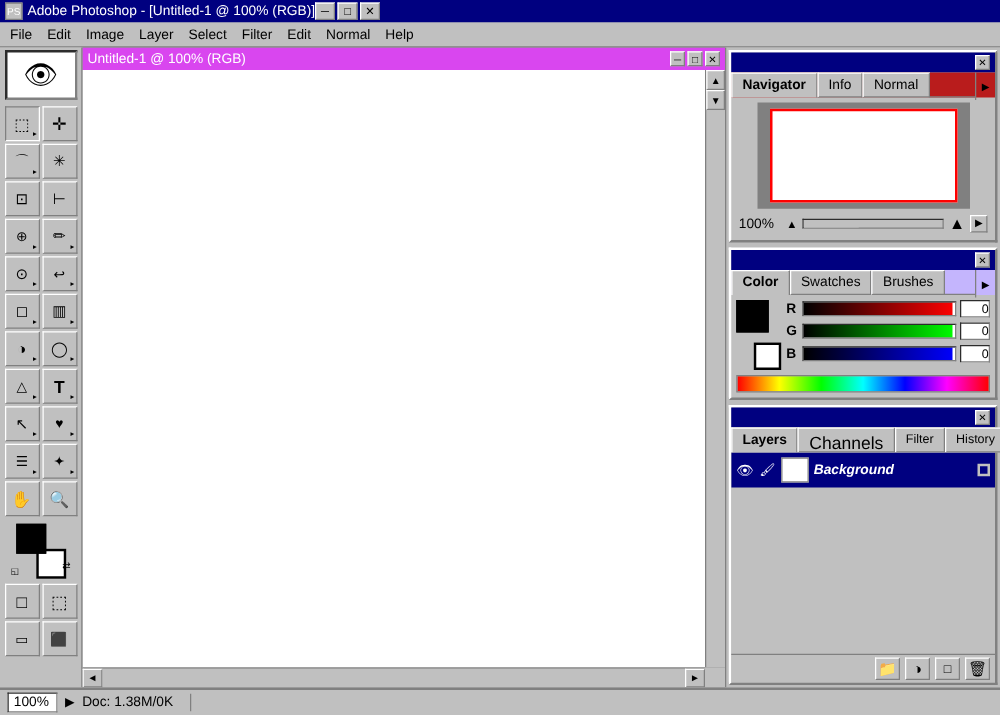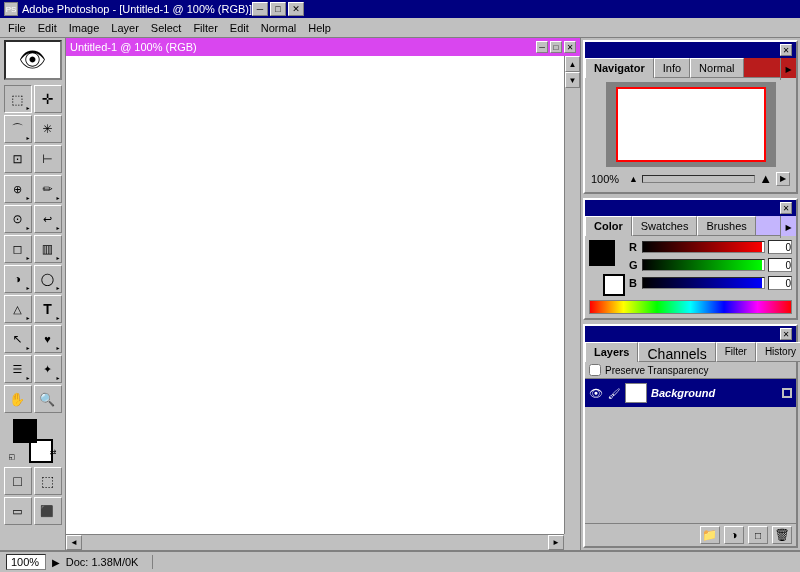--- a/index.html
+++ b/index.html
@@ -567,24 +567,20 @@
         <div class="panel-tab active">Layers</div>
         <div class="panel-tab" style="font-size:14px;">Channels</div>
         <div class="panel-tab" style="font-size:10px;">Filter</div>
         <div class="panel-tab" style="font-size:10px;">History</div>
         <div class="panel-tab" style="font-size:10px;">Actions</div>
         <div class="panel-tab-spacer"></div>
 
       </div>
 
 
-      <div style="display:flex;align-items:center;padding:2px 4px;gap:4px;background:#c0c0c0;border-bottom:1px solid #808080;">
-        <input type="checkbox" style="width: 12px; height: 12px;">
-        <span style="font-size:10px;">Preserve Transparency</span>
-      </div>
 
       <div style="flex:1;background:#c0c0c0;overflow-y:auto;">
 
         <div style="display:flex;align-items:center;height:28px;padding:0 4px;gap:4px;background:#000080;color:white;">
           <span style="width:14px;height:14px;display:flex;align-items:center;justify-content:center;font-size:11px;cursor:pointer;">👁</span>
           <span style="width:14px;height:14px;display:flex;align-items:center;justify-content:center;font-size:10px;">🖌</span>
           <div style="width:22px;height:20px;background:white;border:1px solid #808080;"></div>
           <span style="font-size:11px;font-style:italic;font-weight:bold;">Background</span>
           <div style="margin-left:auto;width:10px;height:10px;border:2px solid #c0c0c0;"></div>
         </div>

